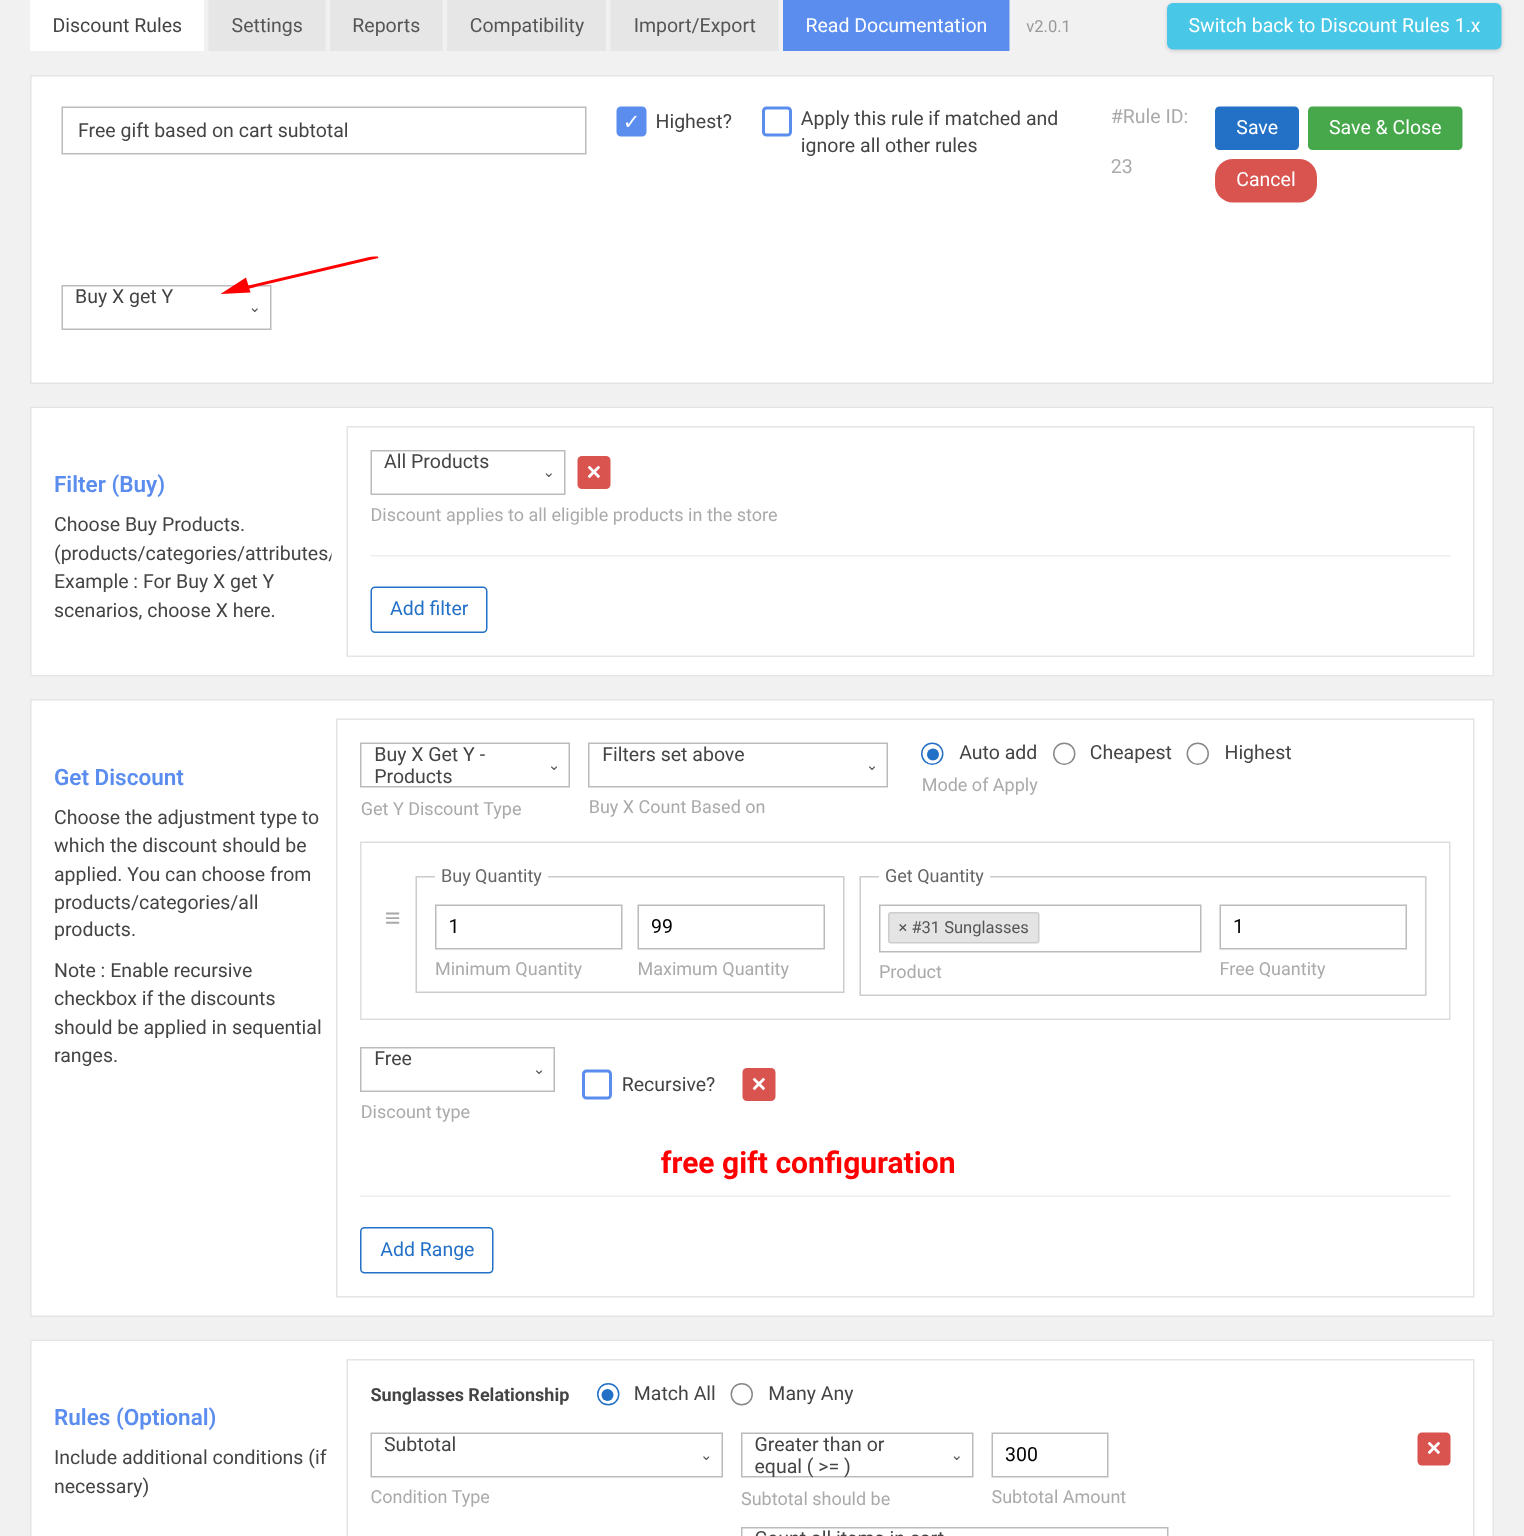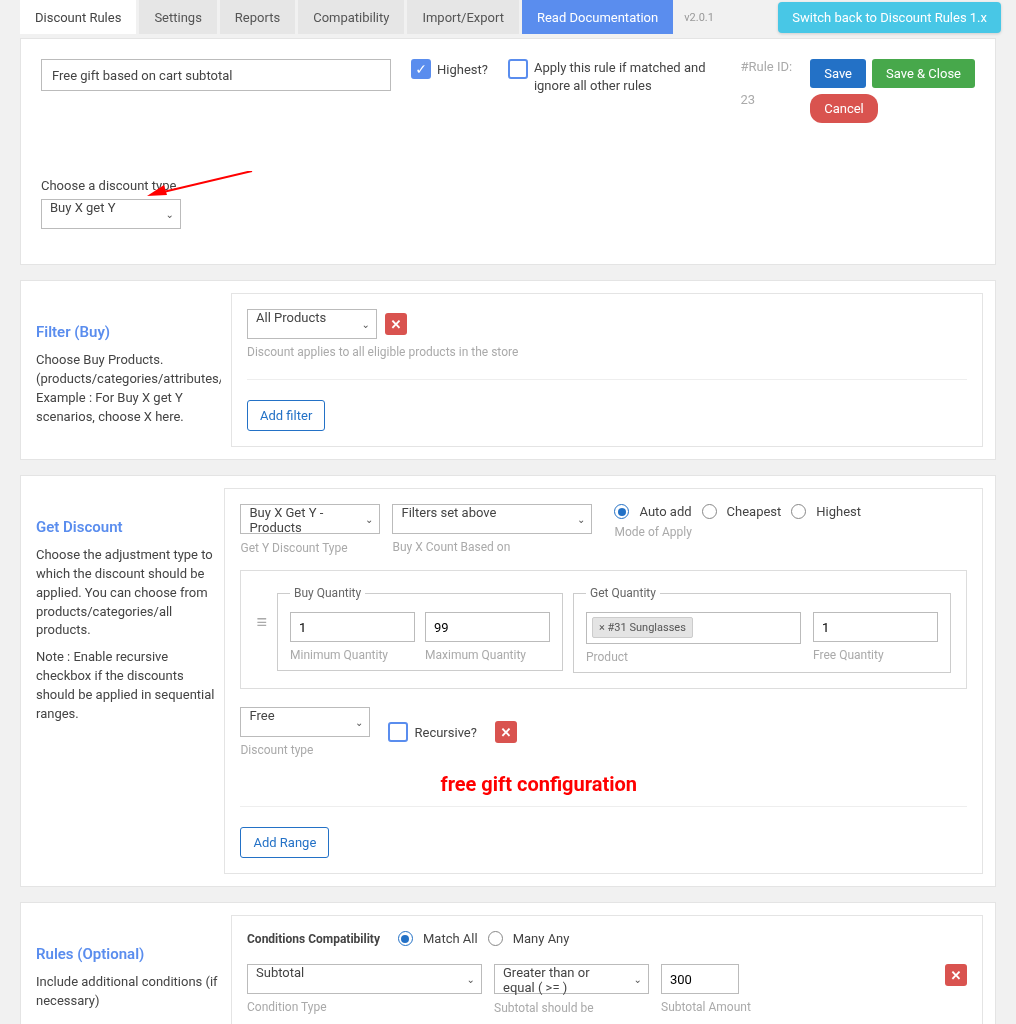--- a/index.html
+++ b/index.html
@@ -1,19 +1,19 @@
 <!DOCTYPE html>
 <html><head>
   <meta charset="utf-8">
   <style>
     * { box-sizing: border-box; margin: 0; padding: 0; font-family: -apple-system, BlinkMacSystemFont, "Segoe UI", Roboto, Arial, sans-serif; }
     body { background: #f1f1f1; color: #444; font-size: 13px; width: 1016px; }
     
     
-    .tab-bar { display: flex; align-items: center; background: #f1f1f1; padding: 0 0 4px 20px; }
+    .tab-bar { display: flex; align-items: center; background: #f1f1f1; padding: 0 0 16px 20px; }
     .tab { padding: 10px 15px 9px; background: #e6e6e6; color: #555; margin-right: 3px; font-size: 13px; cursor: pointer; }
     .tab.active { background: #fff; color: #444; }
     .tab.blue { background: #5a8dee; color: #fff; }
     .version { color: #999; font-size: 11px; margin-left: 8px; align-self: center; }
     .switch-btn { margin-left: auto; margin-right: 15px; background: #48c7e6; color: #fff; padding: 8px 14px; border-radius: 4px; font-size: 13px; cursor: pointer; box-shadow: 0 1px 3px rgba(0,0,0,0.15); }
 
     
     .panel { background: #fff; margin: 0 20px 15px 20px; padding: 20px; border: 1px solid #e4e4e4; }
     .panel.first { margin-top: 0; padding-bottom: 35px; }
 
@@ -111,21 +111,20 @@
           <div style="display:flex; gap:6px;">
             <button class="btn btn-blue">Save</button>
             <button class="btn btn-green">Save &amp; Close</button>
           </div>
           <button class="btn btn-red">Cancel</button>
         </div>
       </div>
     </div>
 
     <div class="dt-row">
-      <span class="dt-label">Choose a discount type</span>
       <div class="select">
         <div class="sel-input" style="width:140px;">Buy X get Y</div>
         <span class="sel-caret">⌄</span>
       </div>
     </div>
   </div>
 
   <svg class="arrow-container" viewBox="0 0 110 30">
     <line x1="105" y1="0" x2="12" y2="22" stroke="red" stroke-width="2"></line>
     <polygon points="0,25 17,14 20,24" fill="red"></polygon>
@@ -239,21 +238,21 @@
     </div>
   </div>
 
   <div class="section">
     <div class="section-left">
       <h3>Rules (Optional)</h3>
       <p>Include additional conditions (if necessary)</p>
     </div>
     <div class="section-right">
       <div class="radio-row" style="margin-bottom:18px;">
-        <b style="font-size:12px; margin-right:8px;">Conditions Compatibility</b>
+        <b style="font-size:12px; margin-right:8px;">Sunglasses Relationship</b>
         <span class="radio on on-blue"></span>
           <span>Match All</span>
         <span class="radio"></span>
           <span>Many Any</span>
       </div>
 
       <div style="display:flex; gap:12px; align-items:flex-start;">
         <div>
           <div class="select">
             <div class="sel-input" style="width:235px;">Subtotal</div>

